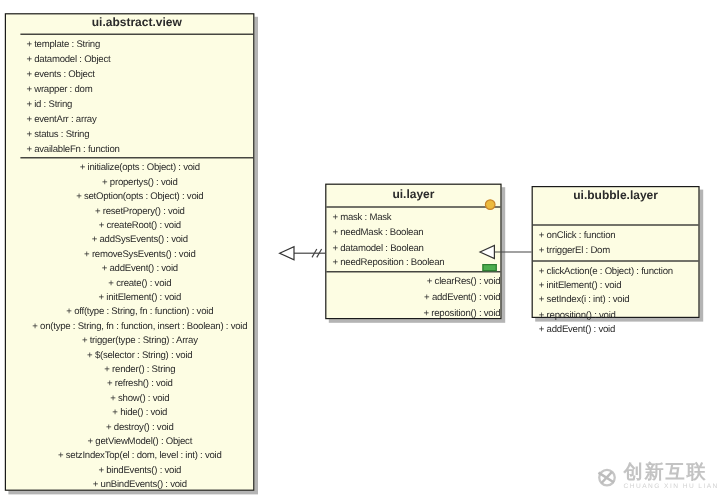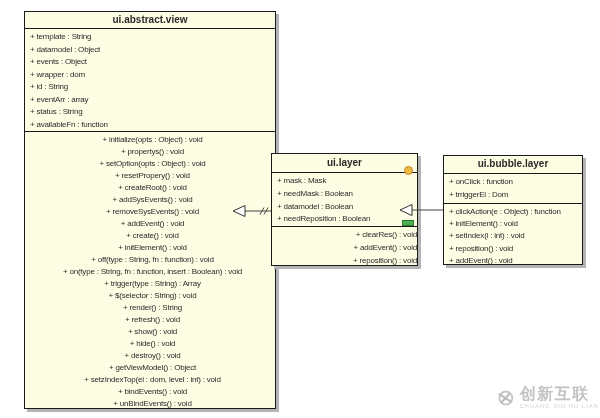--- a/index.html
+++ b/index.html
@@ -15,36 +15,36 @@
   .uml-title{
     box-sizing:border-box;text-align:center;font-weight:bold;font-size:10px;
     border-bottom:1.5px solid #1a1a1a;overflow:hidden;
   }
   .uml-section{box-sizing:border-box;overflow:hidden;}
   .uml-section.methods{border-top:1.5px solid #1a1a1a;}
   .member{
     white-space:nowrap;padding-left:5px;font-size:8px;letter-spacing:-0.2px;
   }
   
-  #box1{left:24px;top:11px;width:252px;height:398px;}
+  #box1{left:4px;top:11px;width:208px;height:398px;padding-left:12px;}
   #box1 .uml-title{height:17px;line-height:15px;}
   #box1 .attrs{height:102px;padding-top:2px;}
   #box1 .attrs .member{line-height:12.5px;}
   #box1 .methods{height:279px;padding-top:2px;}
   #box1 .methods .member{line-height:12.0px;text-align:center;}
   
   #box2{left:271px;top:153px;width:147px;height:113px;}
   #box2 .uml-title{height:19px;line-height:17px;}
   #box2 .attrs{height:53px;padding-top:2px;}
   #box2 .attrs .member{line-height:12.8px;}
   #box2 .methods{height:41px;padding-top:2px;}
   #box2 .methods .member{line-height:12.8px;text-align:right;}
   
   #box3{left:443px;top:155px;width:140px;height:110px;}
-  #box3 .uml-title{height:18px;line-height:16px;}
+  #box3 .uml-title{height:32px;line-height:16px;}
   #box3 .attrs{height:29px;padding-top:2px;}
   #box3 .attrs .member{line-height:12.5px;}
   #box3 .methods{height:63px;padding-top:2px;}
   #box3 .methods .member{line-height:12.2px;}
 
   .marker-dot{
     position:absolute;width:7px;height:7px;border-radius:50%;
     background:#ecba3e;border:1px solid #c8862c;z-index:3;
   }
   .marker-bar{

